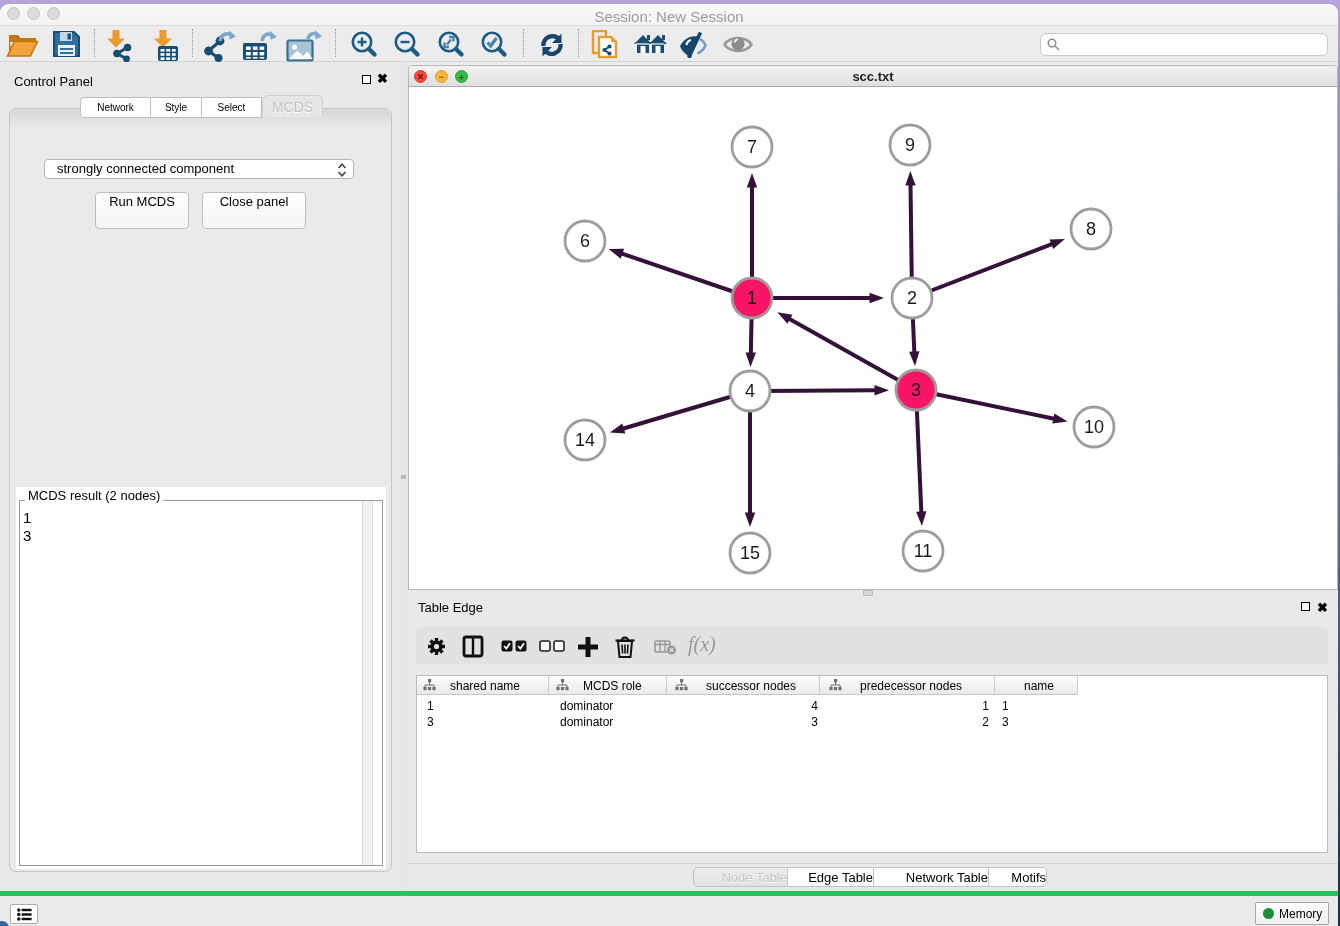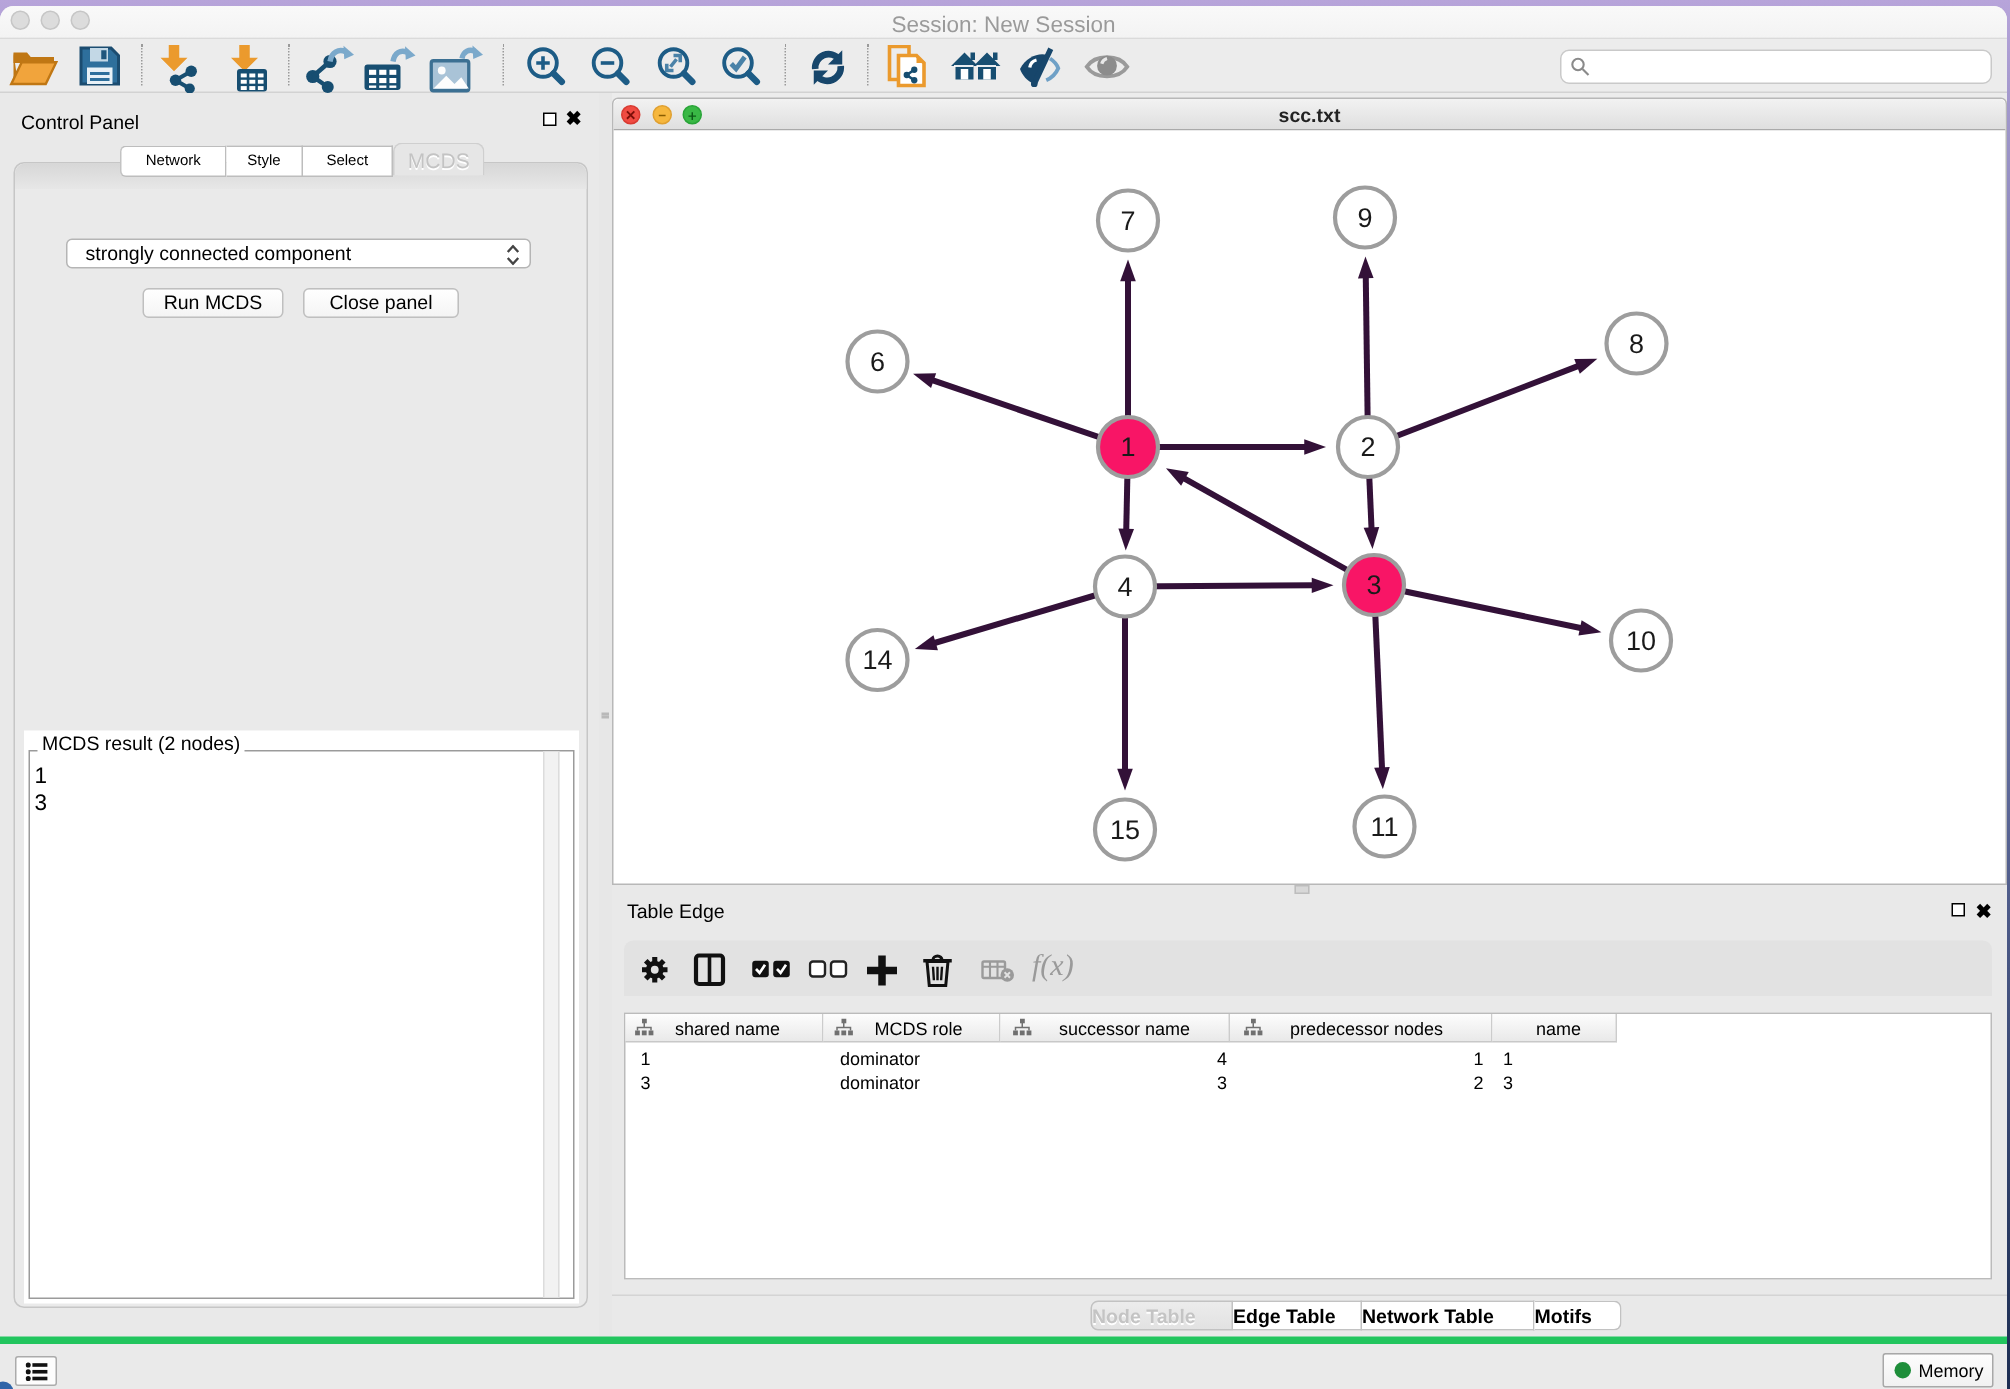--- a/index.html
+++ b/index.html
@@ -37,21 +37,21 @@
   background:#e6e6e6; border:1px solid #cfcfcf; border-bottom:none; border-radius:6px 6px 0 0;
   font-size:14px; color:#c3c3c3; text-align:center; line-height:22px;
   text-shadow:0 1px 0 #fff; }
 .tabpanel { position:absolute; left:9px; top:46px; width:383px; height:764px;
   background:#eaeaea; border:1px solid #c6c6c6; border-radius:7px; }
 .tabpanel .topstrip { position:absolute; left:0; top:0; width:100%; height:17px;
   background:linear-gradient(#d7d7d7,#e7e7e7); border-radius:7px 7px 0 0; }
 .optlabel { position:absolute; top:76px; left:0; width:399px; text-align:center; font-size:13px; color:#000; }
 .dropdown { position:absolute; left:44px; top:97px; width:310px; height:20px;
   background:#fff; border:1px solid #b5b5b5; border-radius:4px; font-size:13px; line-height:18px; }
-.btn { position:absolute; height:20px; background:linear-gradient(#ffffff,#f4f4f4);
+.btn { position:absolute; height:37px; background:linear-gradient(#ffffff,#f4f4f4);
   border:1px solid #bfbfbf; border-radius:4px; font-size:13px; text-align:center; line-height:18px; color:#000; }
 .groupbox { position:absolute; left:16px; top:425px; width:370px; height:382px;
   background:#fff; }
 .gborder { position:absolute; left:3px; top:13px; right:3px; bottom:3px;
   border:1px solid #9b9b9b; }
 .grouplab { position:absolute; left:9px; top:1px; font-size:13px; color:#000;
   background:#fff; padding:0 3px; z-index:2; }
 
 .vdivider { position:absolute; left:399px; top:62px; width:9px; height:829px; background:#e7e7e7; }
 
@@ -66,22 +66,22 @@
 .tpanel { position:absolute; left:408px; top:590px; width:930px; height:301px; background:#e9e9e9; }
 .ttool { position:absolute; left:8px; top:37px; width:912px; height:37px;
   background:#e2e2e2; border-radius:6px 6px 0 0; }
 .ttable { position:absolute; left:8px; top:85px; width:912px; height:178px;
   background:#fff; border:1px solid #bbb; }
 .thead { position:absolute; left:0; top:0; height:19px;
   background:linear-gradient(#fdfdfd,#e9e9e9); border-bottom:1px solid #c8c8c8;
   border-right:1px solid #ccc; font-size:12px; color:#000; }
 .tcell { position:absolute; font-size:12px; color:#000; }
 .btabs { position:absolute; left:0px; top:275px; width:930px; height:26px; }
-.btabseg { position:absolute; top:2px; height:20px; font-size:13px; font-weight:bold;
-  text-align:left; background:#fff; border:1px solid #c2c2c2; color:#000; line-height:19px;margin-left:34px; }
+.btabseg { position:absolute; top:2px; height:20px; font-size:13px; font-weight:normal;
+  text-align:right; background:#fff; border:1px solid #c2c2c2; color:#000; line-height:19px; }
 
 .statusbar { position:absolute; left:0; top:891px; width:1338px; height:35px;
   background:#eaeaea; border-top:5px solid #22c55e; }
 </style>
 </head>
 <body>
 <div class="window"></div>
   <div class="titlebar">
     <div class="tl" style="left:7px;"></div>
     <div class="tl" style="left:27px;"></div>
@@ -411,21 +411,21 @@
         <g fill="#707070">
           <rect x="5" y="0" width="3.2" height="3.2"></rect>
           <rect x="0.4" y="8" width="3.2" height="3.2"></rect>
           <rect x="4.9" y="8" width="3.2" height="3.2"></rect>
           <rect x="9.4" y="8" width="3.2" height="3.2"></rect>
           <path d="M6.5 3 V6 M2 8 V6 H11 V8" fill="none" stroke="#707070" stroke-width="1"></path>
         </g>
       </svg>
       <div class="tcell" style="left:33px;top:3px;">shared name</div>
       <div class="tcell" style="left:166px;top:3px;">MCDS role</div>
-      <div class="tcell" style="left:289px;top:3px;">successor name</div>
+      <div class="tcell" style="left:289px;top:3px;">successor nodes</div>
       <div class="tcell" style="left:443px;top:3px;">predecessor nodes</div>
       <div class="tcell" style="left:607px;top:3px;">name</div>
       <div class="tcell" style="left:10px;top:23px;">1</div>
       <div class="tcell" style="left:143px;top:23px;">dominator</div>
       <div class="tcell" style="left:401px;top:23px;text-align:right;width:0;direction:rtl;">4</div>
       <div class="tcell" style="left:572px;top:23px;text-align:right;width:0;direction:rtl;">1</div>
       <div class="tcell" style="left:585px;top:23px;">1</div>
       <div class="tcell" style="left:10px;top:39px;">3</div>
       <div class="tcell" style="left:143px;top:39px;">dominator</div>
       <div class="tcell" style="left:401px;top:39px;text-align:right;width:0;direction:rtl;">3</div>

